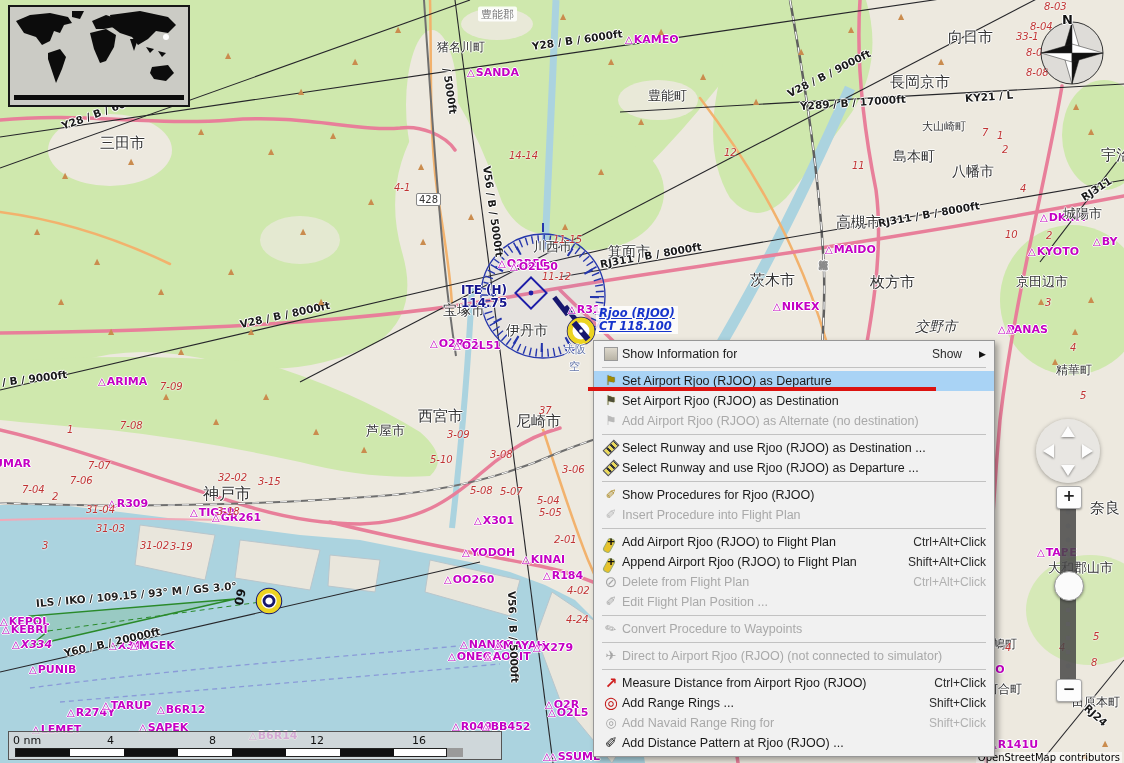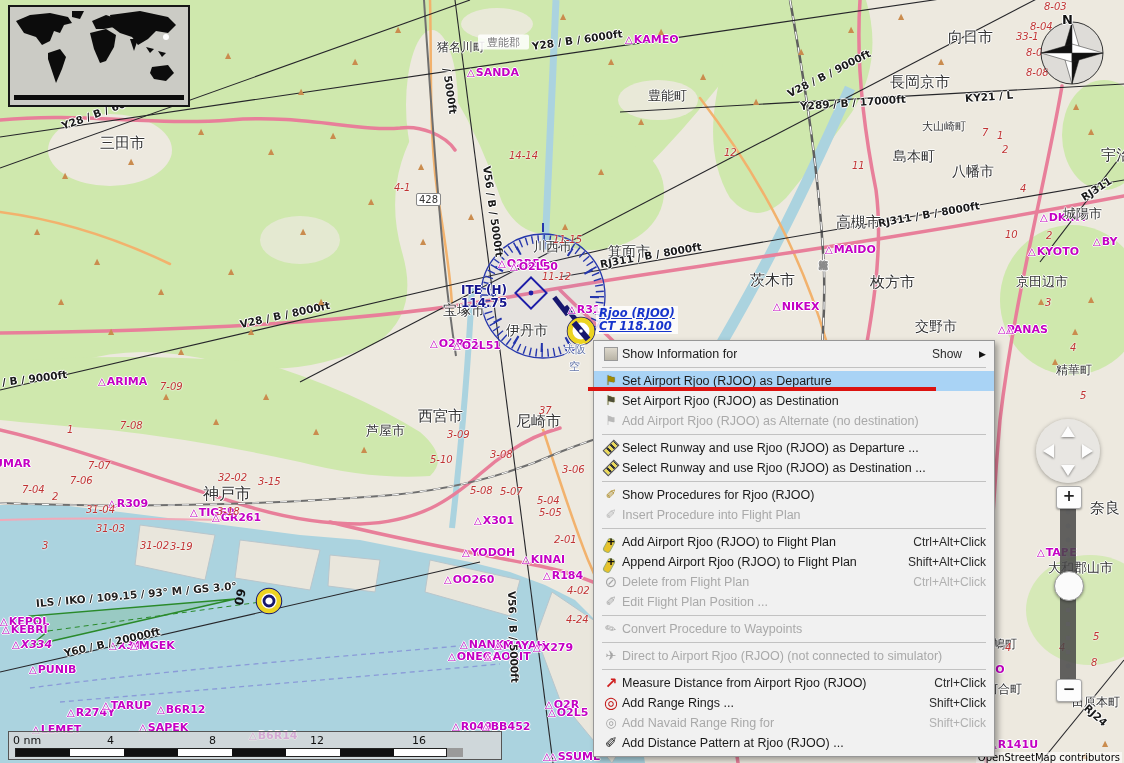--- a/index.html
+++ b/index.html
@@ -5,21 +5,21 @@
   html,body{margin:0;padding:0;background:#888;}
   #stage{position:relative;width:1124px;height:763px;overflow:hidden;
          font-family:"DejaVu Sans",sans-serif;background:#ede9df;}
   #base{position:absolute;left:0;top:0;z-index:0;}
   #label-layer{position:absolute;left:0;top:0;width:1124px;height:763px;z-index:10;}
   .wp{position:absolute;color:#c400c4;font-weight:bold;font-size:11px;line-height:11px;
       white-space:nowrap;text-shadow:-1px 0 #fff,1px 0 #fff,0 -1px #fff,0 1px #fff;}
   .wp b{font-weight:bold;font-size:10px;margin-right:1px;}
   .city{position:absolute;color:#333;white-space:nowrap;transform:translateY(-50%);
         text-shadow:-1px 0 #fff,1px 0 #fff,0 -1px #fff,0 1px #fff;}
-  .city.boxed{background:rgba(255,255,255,.85);border-radius:2px;padding:0 9px;margin-top:28px;}
+  .city.boxed{background:rgba(255,255,255,.85);border-radius:2px;padding:0 3px;}
   .city.vert{writing-mode:vertical-rl;transform:none;}
   .awy{position:absolute;color:#1a1a1a;font-size:10.5px;font-weight:bold;white-space:nowrap;
        transform-origin:left center;text-shadow:-1px 0 #fff,1px 0 #fff,0 -1px #fff,0 1px #fff;}
   .rn{position:absolute;color:#c03333;font-size:10px;font-style:italic;white-space:nowrap;
       text-shadow:0 0 2px #fff,0 0 2px #fff;}
   .peak{position:absolute;color:#ca8c4e;font-size:8px;line-height:8px;}
   .apt-box{position:absolute;z-index:11;background:rgba(255,255,255,.82);padding:1px 3px;
            color:#1634cc;font-weight:bold;font-style:italic;font-size:11.5px;line-height:13px;white-space:nowrap;}
   .apt-box div{text-decoration:underline;}
   #rjoo-label{left:596px;top:306px;} #rjbe-label{left:281px;top:575px;}
@@ -270,21 +270,21 @@
       <span class="city" style="left: 948px; top: 37px; font-size: 15px;">向日市</span>
       <span class="city" style="left: 890px; top: 82px; font-size: 15px;">長岡京市</span>
       <span class="city" style="left: 922px; top: 126px; font-size: 11px;">大山崎町</span>
       <span class="city" style="left: 893px; top: 157px; font-size: 14px;">島本町</span>
       <span class="city" style="left: 952px; top: 172px; font-size: 14px;">八幡市</span>
       <span class="city" style="left: 1101px; top: 155px; font-size: 15px;">宇治</span>
       <span class="city" style="left: 836px; top: 222px; font-size: 15px;">高槻市</span>
       <span class="city" style="left: 750px; top: 280px; font-size: 15px;">茨木市</span>
       <span class="city" style="left: 608px; top: 252px; font-size: 14px;">箕面市</span>
       <span class="city" style="left: 870px; top: 282px; font-size: 15px;">枚方市</span>
-      <span class="city" style="left: 915px; top: 327px; font-size: 14px;">交野市</span>
+      <span class="city" style="left: 915px; top: 327px; font-size: 14px; font-style: italic;">交野市</span>
       <span class="city" style="left: 1016px; top: 282px; font-size: 13px;">京田辺市</span>
       <span class="city" style="left: 1063px; top: 214px; font-size: 13px;">城陽市</span>
       <span class="city" style="left: 1056px; top: 370px; font-size: 12px;">精華町</span>
       <span class="city" style="left: 418px; top: 416px; font-size: 15px;">西宮市</span>
       <span class="city" style="left: 516px; top: 421px; font-size: 15px;">尼崎市</span>
       <span class="city" style="left: 366px; top: 431px; font-size: 13px;">芦屋市</span>
       <span class="city" style="left: 203px; top: 494px; font-size: 16px;">神戸市</span>
       <span class="city" style="left: 443px; top: 311px; font-size: 14px;">宝塚市</span>
       <span class="city" style="left: 506px; top: 331px; font-size: 14px;">伊丹市</span>
       <span class="city" style="left: 533px; top: 247px; font-size: 13px;">川西市</span>
@@ -512,27 +512,27 @@
         <span class="mic ic-alternate-flag">
           <u>⚑</u>
         </span>
         <span class="mil">Add Airport Rjoo (RJOO) as Alternate (no destination)</span>
       </div>
       <div class="msep"></div>
       <div class="mi">
         <span class="mic ic-runway">
           <i></i>
         </span>
-        <span class="mil">Select Runway and use Rjoo (RJOO) as Departure ...</span>
+        <span class="mil">Select Runway and use Rjoo (RJOO) as Destination ...</span>
       </div>
       <div class="mi">
         <span class="mic ic-runway">
           <i></i>
         </span>
-        <span class="mil">Select Runway and use Rjoo (RJOO) as Destination ...</span>
+        <span class="mil">Select Runway and use Rjoo (RJOO) as Departure ...</span>
       </div>
       <div class="msep"></div>
       <div class="mi">
         <span class="mic ic-procedure">
           <u>✐</u>
         </span>
         <span class="mil">Show Procedures for Rjoo (RJOO)</span>
       </div>
       <div class="mi dis">
         <span class="mic ic-procedure-disabled">

